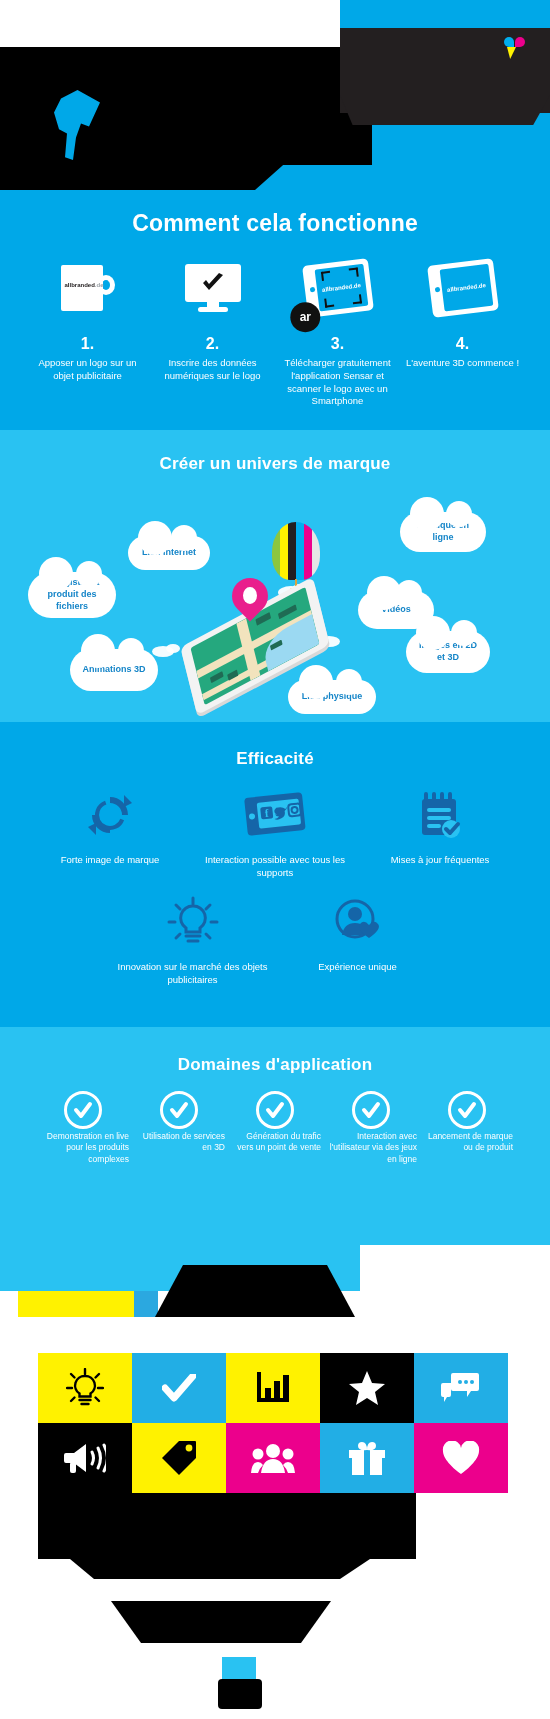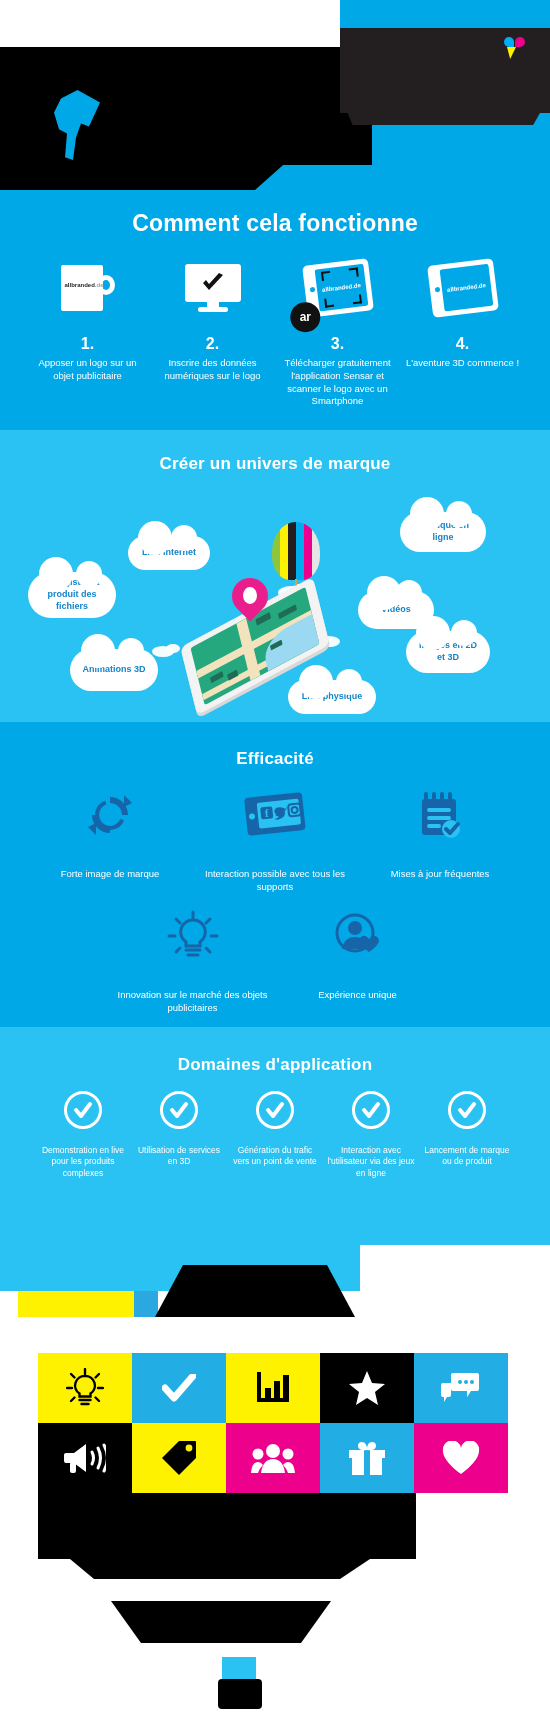--- a/index.html
+++ b/index.html
@@ -175,28 +175,28 @@
   .loupe { position:absolute; left:122px; top:86px; width:34px; height:34px; }
   .loupe-ring { position:absolute; width:26px; height:26px; border:4px solid #E91E8C;
                 border-radius:50%; background:#7FD4F0; }
   .loupe-handle { position:absolute; left:22px; top:22px; width:13px; height:4px;
                   background:#3B3B3B; transform:rotate(42deg); border-radius:2px; }
 
   
   .eff-grid { display:flex; flex-wrap:wrap; justify-content:center; margin-top:18px; }
   .eff-item { width:165px; display:flex; flex-direction:column; align-items:center; margin-bottom:14px; }
   .eff-art { height:56px; display:flex; align-items:center; justify-content:center; }
-  .eff-lbl { color:#ffffff; font-size:9.5px; line-height:1.4; text-align:center; margin-top:24px; width:150px; }
+  .eff-lbl { color:#ffffff; font-size:9.5px; line-height:1.4; text-align:center; margin-top:10px; width:150px; }
 
   
   .dom-row { display:flex; justify-content:center; margin-top:16px; }
   .dom-item { width:96px; display:flex; flex-direction:column; align-items:center; }
   .dom-circle { width:38px; height:38px; border:3px solid #fff; border-radius:50%;
                 display:flex; align-items:center; justify-content:center; }
-  .dom-lbl { color:#fff; font-size:8.5px; line-height:1.35; text-align:center; margin-top:16px; width:92px; }
+  .dom-lbl { color:#fff; font-size:8.5px; line-height:1.35; text-align:right; margin-top:2px; width:92px; }
 
   
   .bottom { position:relative; width:550px; height:492px; background:#ffffff; }
   .bm-blue  { position:absolute; left:0;   top:0;   width:360px; height:64px; background:#29C2F2; }
   .bm-blue2 { position:absolute; left:360px; top:0; width:190px; height:18px; background:#29C2F2; }
   .bm-yellow{ position:absolute; left:18px; top:64px; width:116px; height:26px; background:#FFF200; }
   .bm-cyan  { position:absolute; left:134px; top:64px; width:24px; height:26px; background:#2BA8E0; }
   .bm-black1{ position:absolute; left:155px; top:38px; width:200px; height:52px; background:#000;
               clip-path:polygon(14% 0, 86% 0, 100% 100%, 0 100%); }
 

